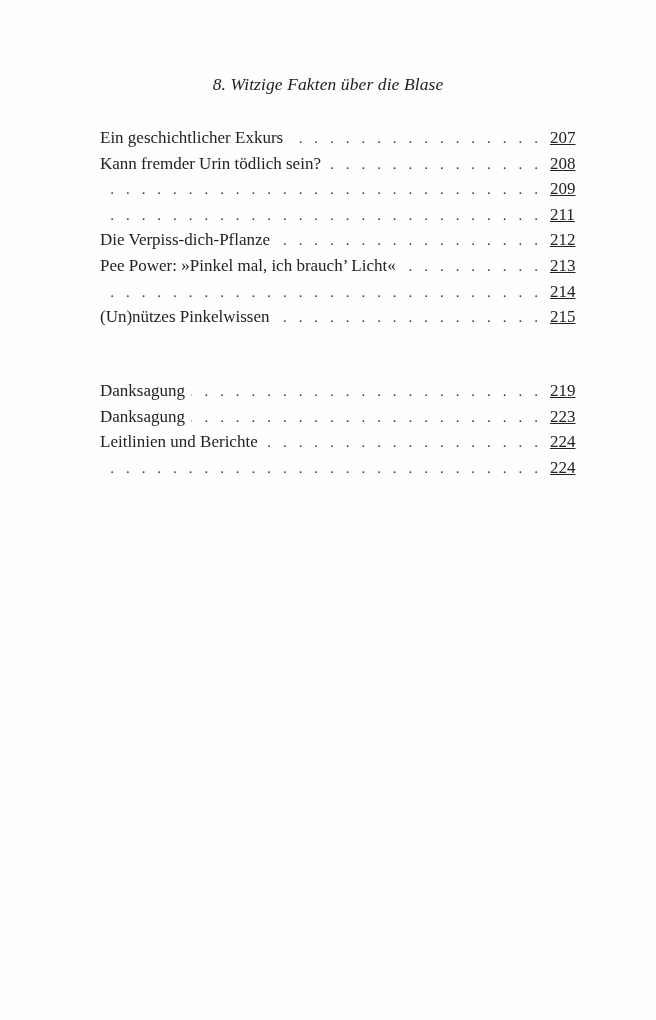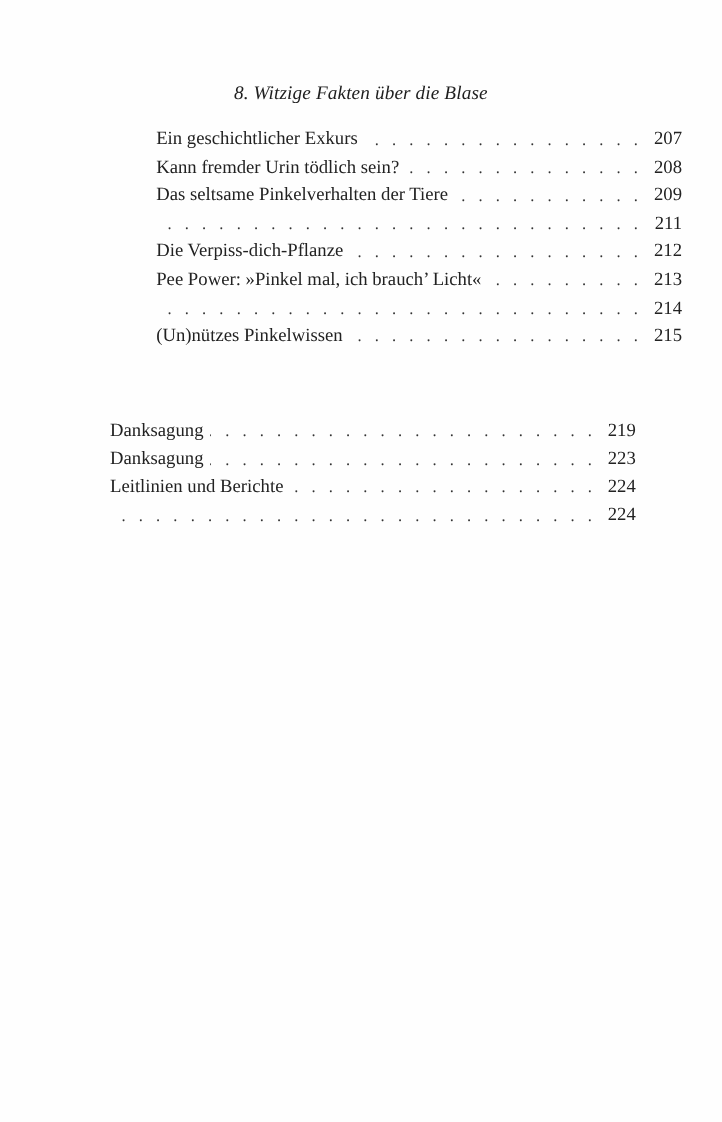--- a/index.html
+++ b/index.html
@@ -27,21 +27,21 @@
       color: #1e1e1e;
     }
     .toc-list {
       position: absolute;
       left: 100px;
       width: 478px;
       margin: 0;
       padding: 0;
       list-style: none;
     }
-    .toc-list.group-1 { top: 113px; margin-left: 42px; }
+    .toc-list.group-1 { top: 125px; }
     .toc-list.group-2 { top: 378px; }
     .toc-entry {
       display: flex;
       align-items: baseline;
       height: 25.6px;
       line-height: 25.6px;
       font-size: 17px;
       white-space: nowrap;
     }
     .toc-label {
@@ -54,22 +54,22 @@
       color: #333333;
       letter-spacing: 4.1px;
       font-size: 15px;
       text-align: right;
       direction: rtl;
     }
     .toc-page {
       flex: 0 0 auto;
       padding-left: 8px;
       min-width: 28px;
-      text-align: right;
       font-variant-numeric: oldstyle-nums;
+      text-decoration: underline;
     }
   </style>
 </head>
 <body>
 
 <div>
 
   <div class="chapter-title">8. Witzige Fakten über die Blase</div>
 
   <ul class="toc-list group-1">
@@ -77,21 +77,20 @@
       <span class="toc-label">Ein geschichtlicher Exkurs</span>
       <span class="toc-leader">. . . . . . . . . . . . . . . . . . . . . . . . . . . . . . . . . . . . . . . . . . . . . . . . . . . . . . . . . . . . . .</span>
       <span class="toc-page">207</span>
     </li>
     <li class="toc-entry">
       <span class="toc-label">Kann fremder Urin tödlich sein?</span>
       <span class="toc-leader">. . . . . . . . . . . . . . . . . . . . . . . . . . . . . . . . . . . . . . . . . . . . . . . . . . . . . . . . . . . . . .</span>
       <span class="toc-page">208</span>
     </li>
     <li class="toc-entry">
-      <span class="toc-label">Das seltsame Pinkelverhalten der Tiere</span>
       <span class="toc-leader">. . . . . . . . . . . . . . . . . . . . . . . . . . . . . . . . . . . . . . . . . . . . . . . . . . . . . . . . . . . . . .</span>
       <span class="toc-page">209</span>
     </li>
     <li class="toc-entry">
       <span class="toc-leader">. . . . . . . . . . . . . . . . . . . . . . . . . . . . . . . . . . . . . . . . . . . . . . . . . . . . . . . . . . . . . .</span>
       <span class="toc-page">211</span>
     </li>
     <li class="toc-entry">
       <span class="toc-label">Die Verpiss-dich-Pflanze</span>
       <span class="toc-leader">. . . . . . . . . . . . . . . . . . . . . . . . . . . . . . . . . . . . . . . . . . . . . . . . . . . . . . . . . . . . . .</span>

